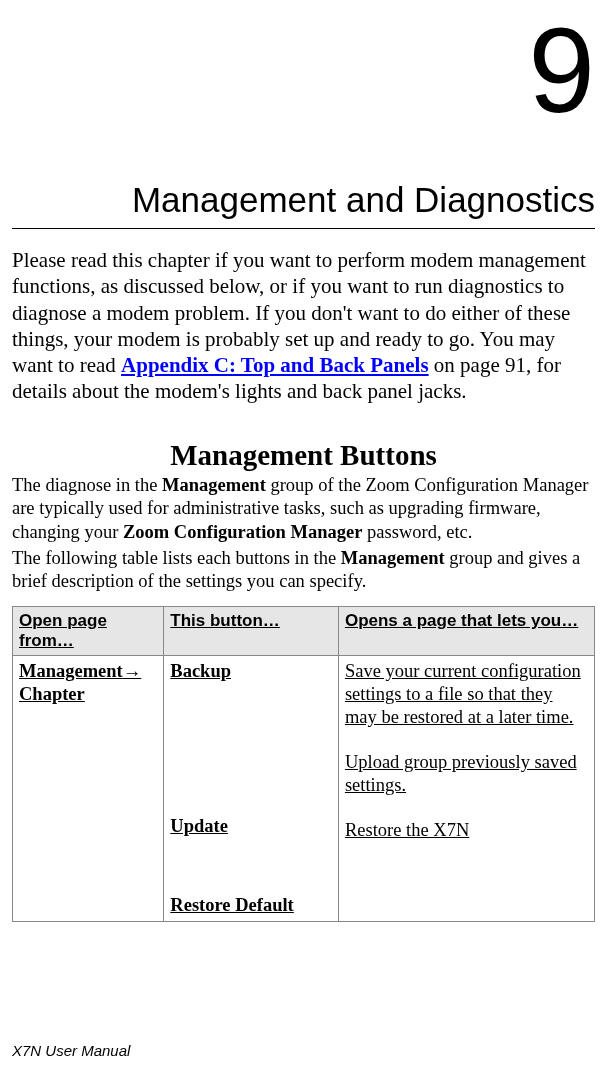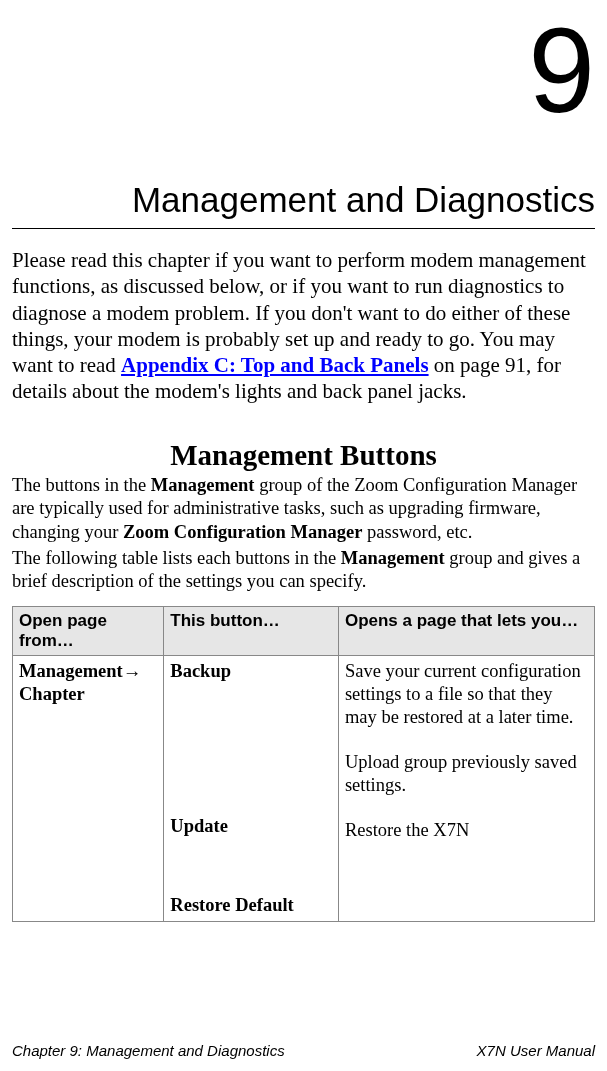--- a/index.html
+++ b/index.html
@@ -60,20 +60,21 @@
     .body-para:last-of-type {
       margin-bottom: 12px;
     }
     .bold {
       font-weight: bold;
     }
     table {
       width: 100%;
       border-collapse: collapse;
       margin-top: 8px;
+      text-decoration: underline;
     }
     table th, table td {
       border: 1px solid #888;
       padding: 4px 6px;
       vertical-align: top;
       text-align: left;
     }
     table th {
       background: #E6E6E6;
       font-family: Arial, Helvetica, sans-serif;
@@ -116,21 +117,21 @@
 
 <h1 class="chapter-title">Management and Diagnostics</h1>
 
 <p class="intro-para">
   <span>Please read this chapter if you want to perform modem management functions, as discussed below, or if you want to run diagnostics to diagnose a modem problem.  If you don't want to do either of these things, your modem is probably set up and ready to go. You may want to read </span><span class="link">Appendix C: Top and Back Panels</span><span> on page 91, for details about the modem's lights and back panel jacks.</span>
 </p>
 
 <h2 class="section-heading">Management Buttons</h2>
 
 <p class="body-para">
-  <span>The buttons in the </span><span class="bold">Management</span><span> group of the Zoom Configuration Manager are typically used for administrative tasks, such as upgrading firmware, changing your </span><span class="bold">Zoom Configuration Manager</span><span> password, etc.</span>
+  <span>The diagnose in the </span><span class="bold">Management</span><span> group of the Zoom Configuration Manager are typically used for administrative tasks, such as upgrading firmware, changing your </span><span class="bold">Zoom Configuration Manager</span><span> password, etc.</span>
 </p>
 
 <p class="body-para">
   <span>The following table lists each buttons in the </span><span class="bold">Management</span><span> group and gives a brief description of the settings you can specify.</span>
 </p>
 
 <table>
   <thead>
     <tr>
       <th class="col1">Open page from…</th>
@@ -151,15 +152,14 @@
       <td class="col3">
         <div class="td-desc-block">Save your current configuration settings to a file so that they may be restored at a later time.</div>
         <div class="td-desc-block">Upload group previously saved settings.</div>
         <div>Restore the X7N</div>
       </td>
     </tr>
   </tbody>
 </table>
 
 <div class="footer">
-  <span>Chapter 9: Management and Diagnostics</span>
   <span>X7N User Manual</span>
 </div>
 
 </body></html>

